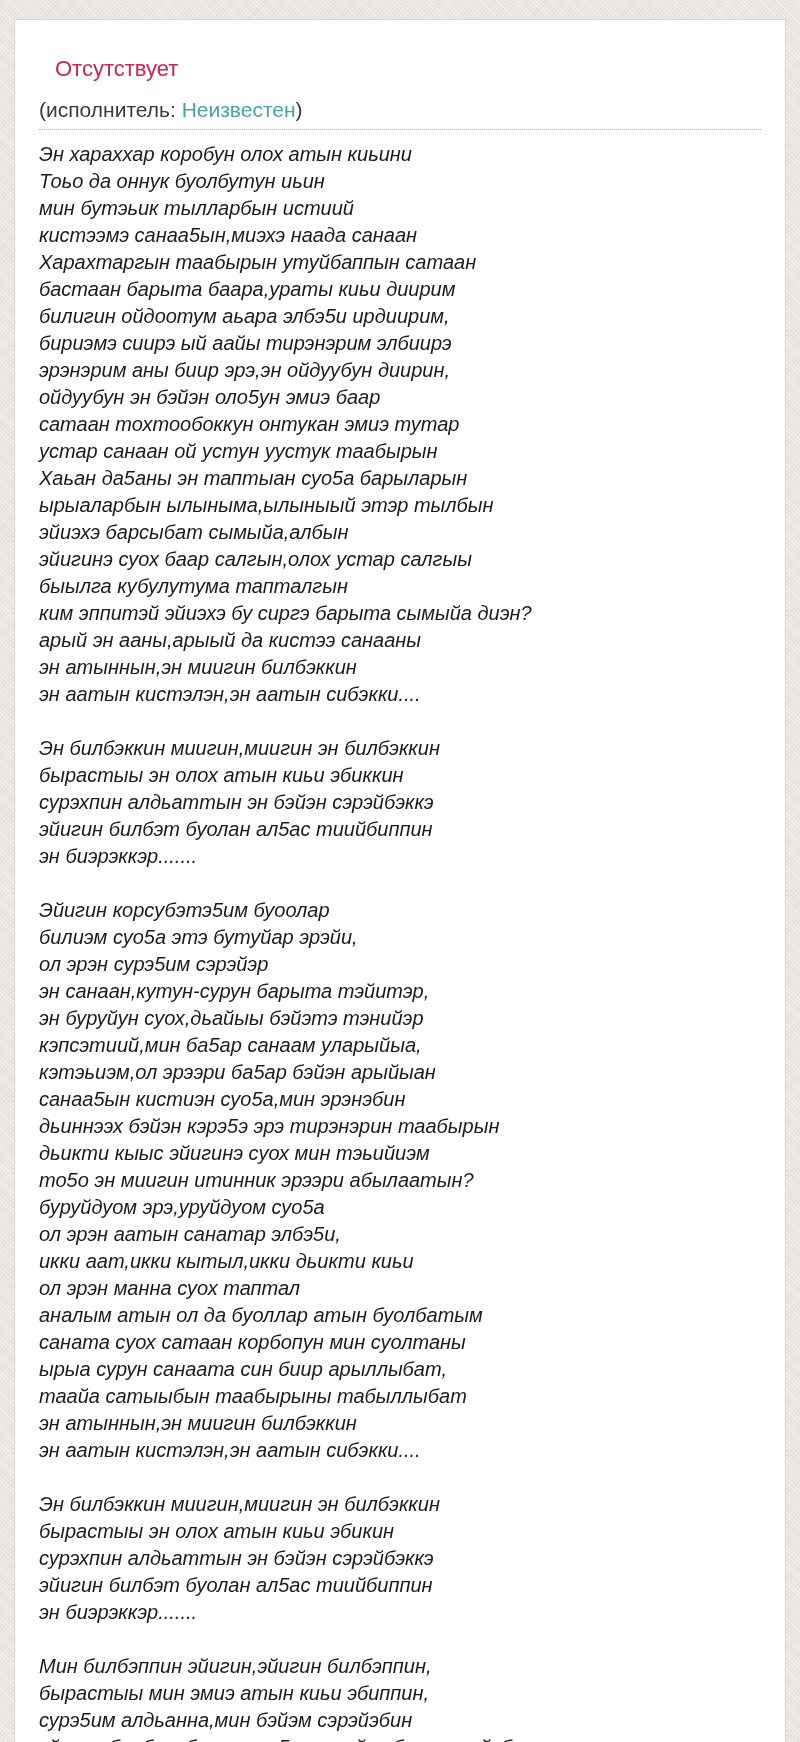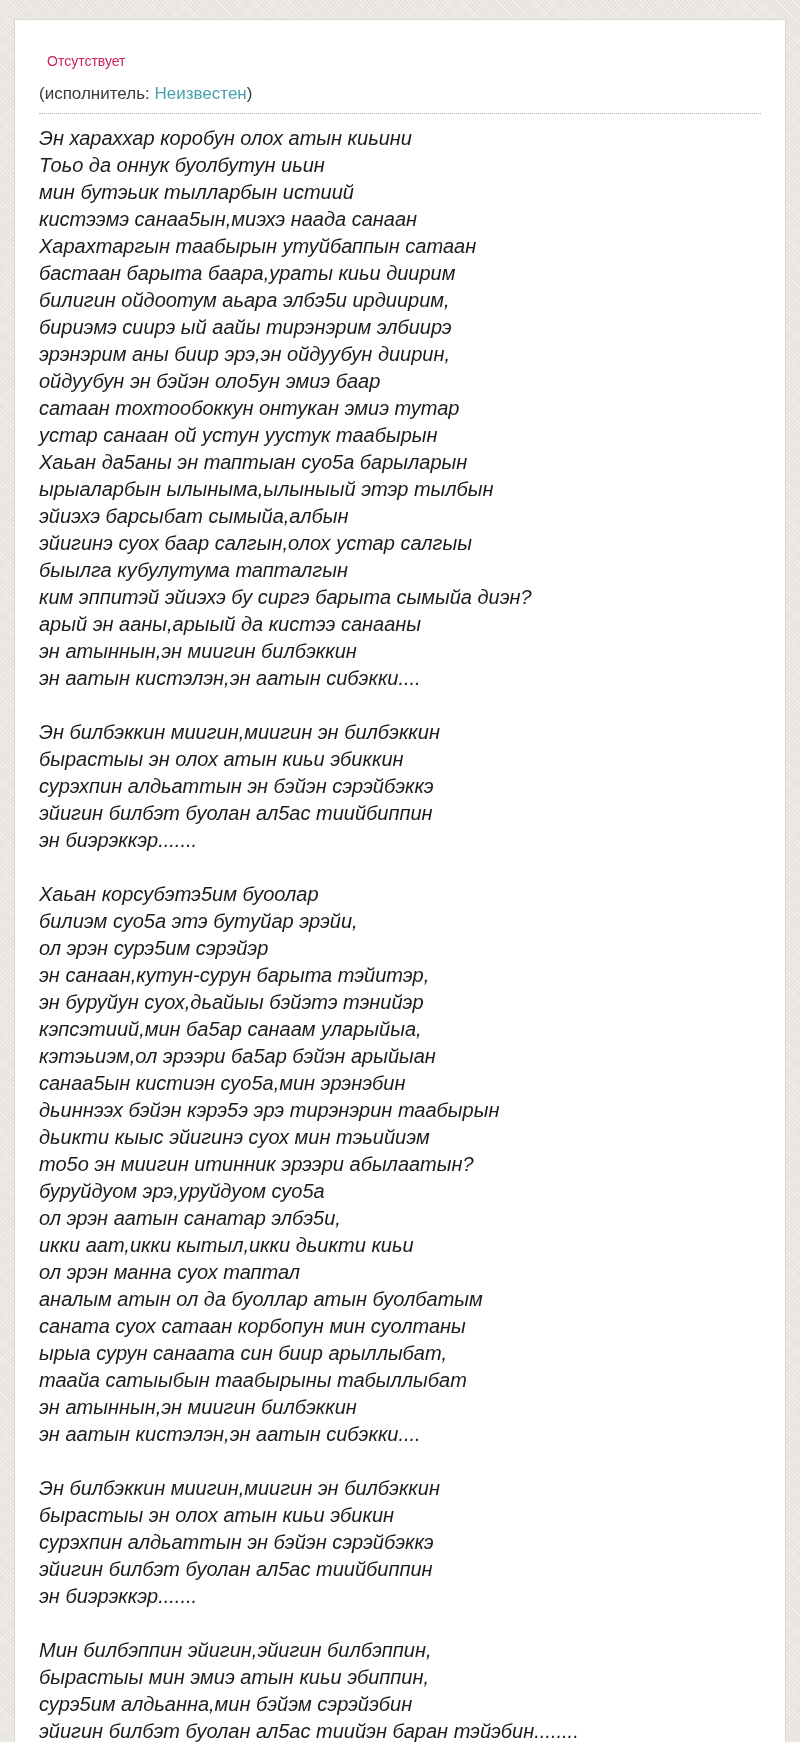--- a/index.html
+++ b/index.html
@@ -19,30 +19,30 @@
   }
   .card {
     background: var(--card-bg, #ffffff);
     border: 1px solid var(--card-border, #d9d5d0);
     margin: 19px 14px 20px 14px;
     padding: 20px 24px 26px 24px;
     box-sizing: border-box;
     min-height: 1703px;
   }
   .song-title {
-    margin: 8px;
-    font-size: 14px;
+    margin: 16px;
+    font-size: 22px;
     line-height: 26px;
     font-weight: normal;
     color: var(--title-color, #cc2257);
   }
   .artist-line {
     margin: 0;
     padding: 1px 0 9px 0;
-    font-size: 17px;
+    font-size: 21px;
     line-height: 21px;
     color: #3a3a3a;
     border-bottom: 1px dotted var(--sep-color, #9db3c0);
   }
   .artist-link {
     color: var(--link-color, #4aa1ab);
     text-decoration: none;
     cursor: pointer;
   }
   .lyrics {
@@ -93,21 +93,21 @@
         <div class="lyric-line">эн аатын кистэлэн,эн аатын сибэкки....</div>
       </div>
       <div class="stanza">
         <div class="lyric-line">Эн билбэккин миигин,миигин эн билбэккин</div>
         <div class="lyric-line">бырастыы эн олох атын киьи эбиккин</div>
         <div class="lyric-line">сурэхпин алдьаттын эн бэйэн сэрэйбэккэ</div>
         <div class="lyric-line">эйигин билбэт буолан ал5ас тиийбиппин</div>
         <div class="lyric-line">эн биэрэккэр.......</div>
       </div>
       <div class="stanza">
-        <div class="lyric-line">Хаьан корсубэтэ5им буоолар</div>
+        <div class="lyric-line">Эйигин корсубэтэ5им буоолар</div>
         <div class="lyric-line">билиэм суо5а этэ бутуйар эрэйи,</div>
         <div class="lyric-line">ол эрэн сурэ5им сэрэйэр</div>
         <div class="lyric-line">эн санаан,кутун-сурун барыта тэйитэр,</div>
         <div class="lyric-line">эн буруйун суох,дьайыы бэйэтэ тэнийэр</div>
         <div class="lyric-line">кэпсэтиий,мин ба5ар санаам уларыйыа,</div>
         <div class="lyric-line">кэтэьиэм,ол эрээри ба5ар бэйэн арыйыан</div>
         <div class="lyric-line">санаа5ын кистиэн суо5а,мин эрэнэбин</div>
         <div class="lyric-line">дьиннээх бэйэн кэрэ5э эрэ тирэнэрин таабырын</div>
         <div class="lyric-line">дьикти кыыс эйигинэ суох мин тэьийиэм</div>
         <div class="lyric-line">то5о эн миигин итинник эрээри абылаатын?</div>

